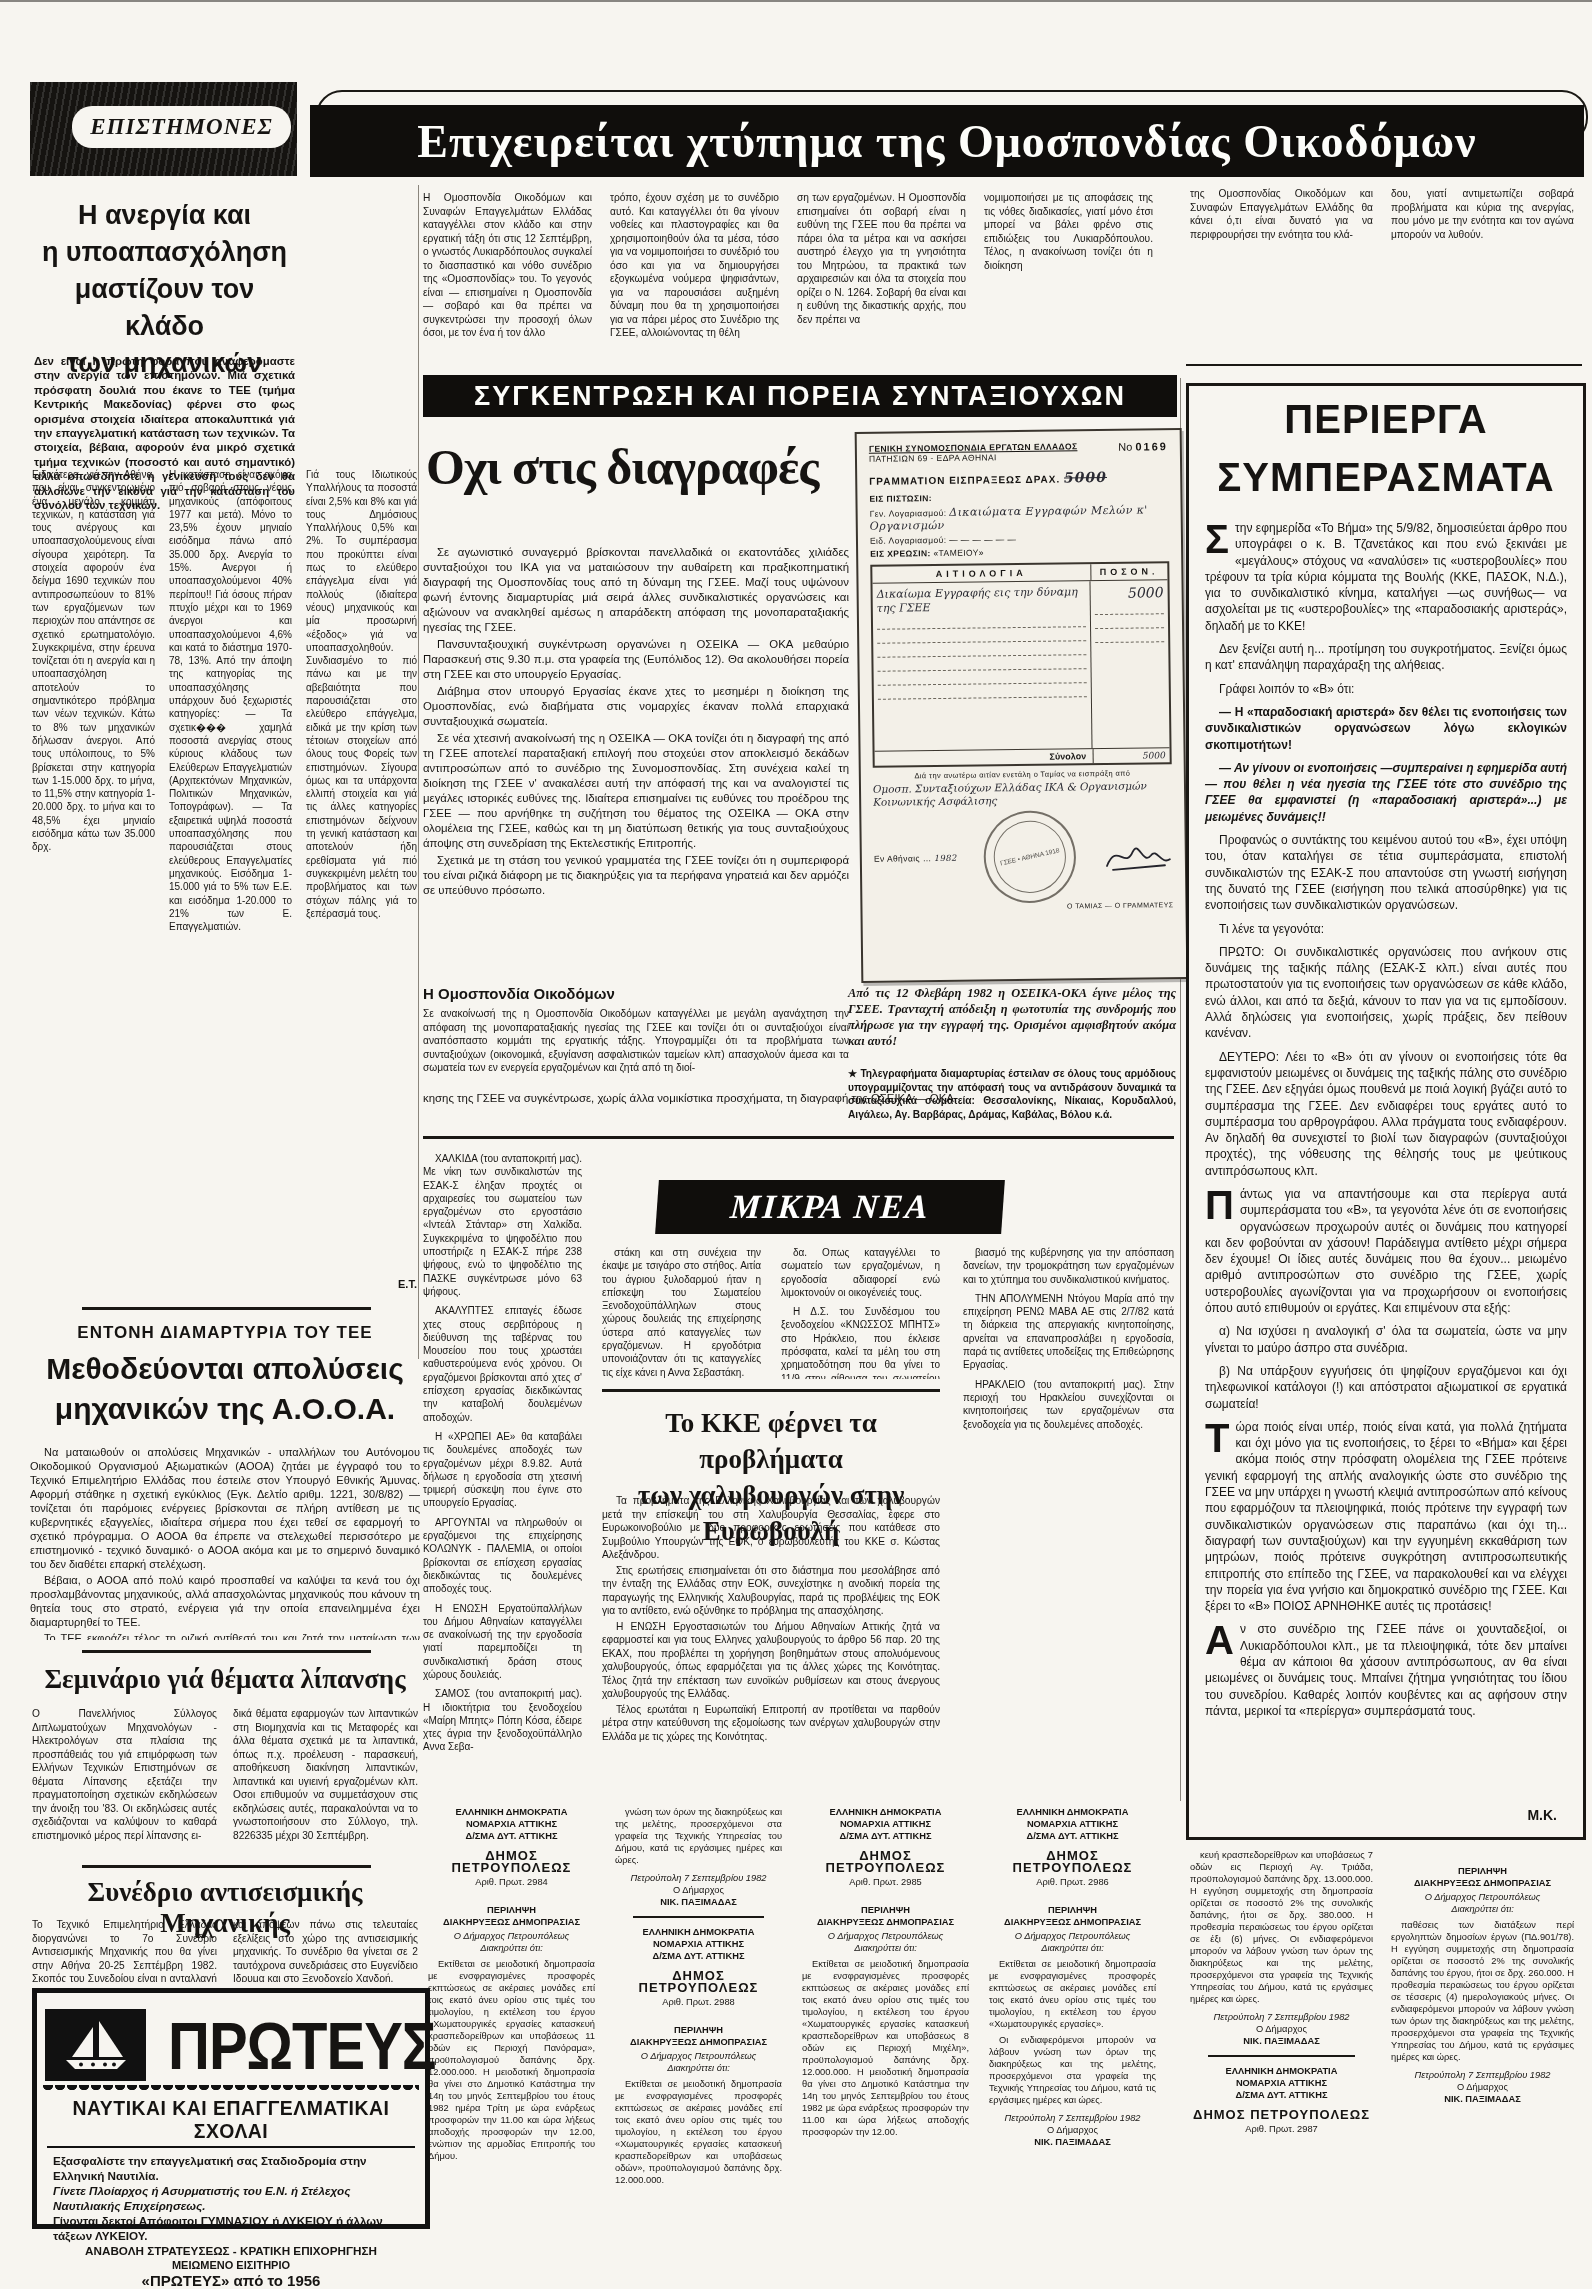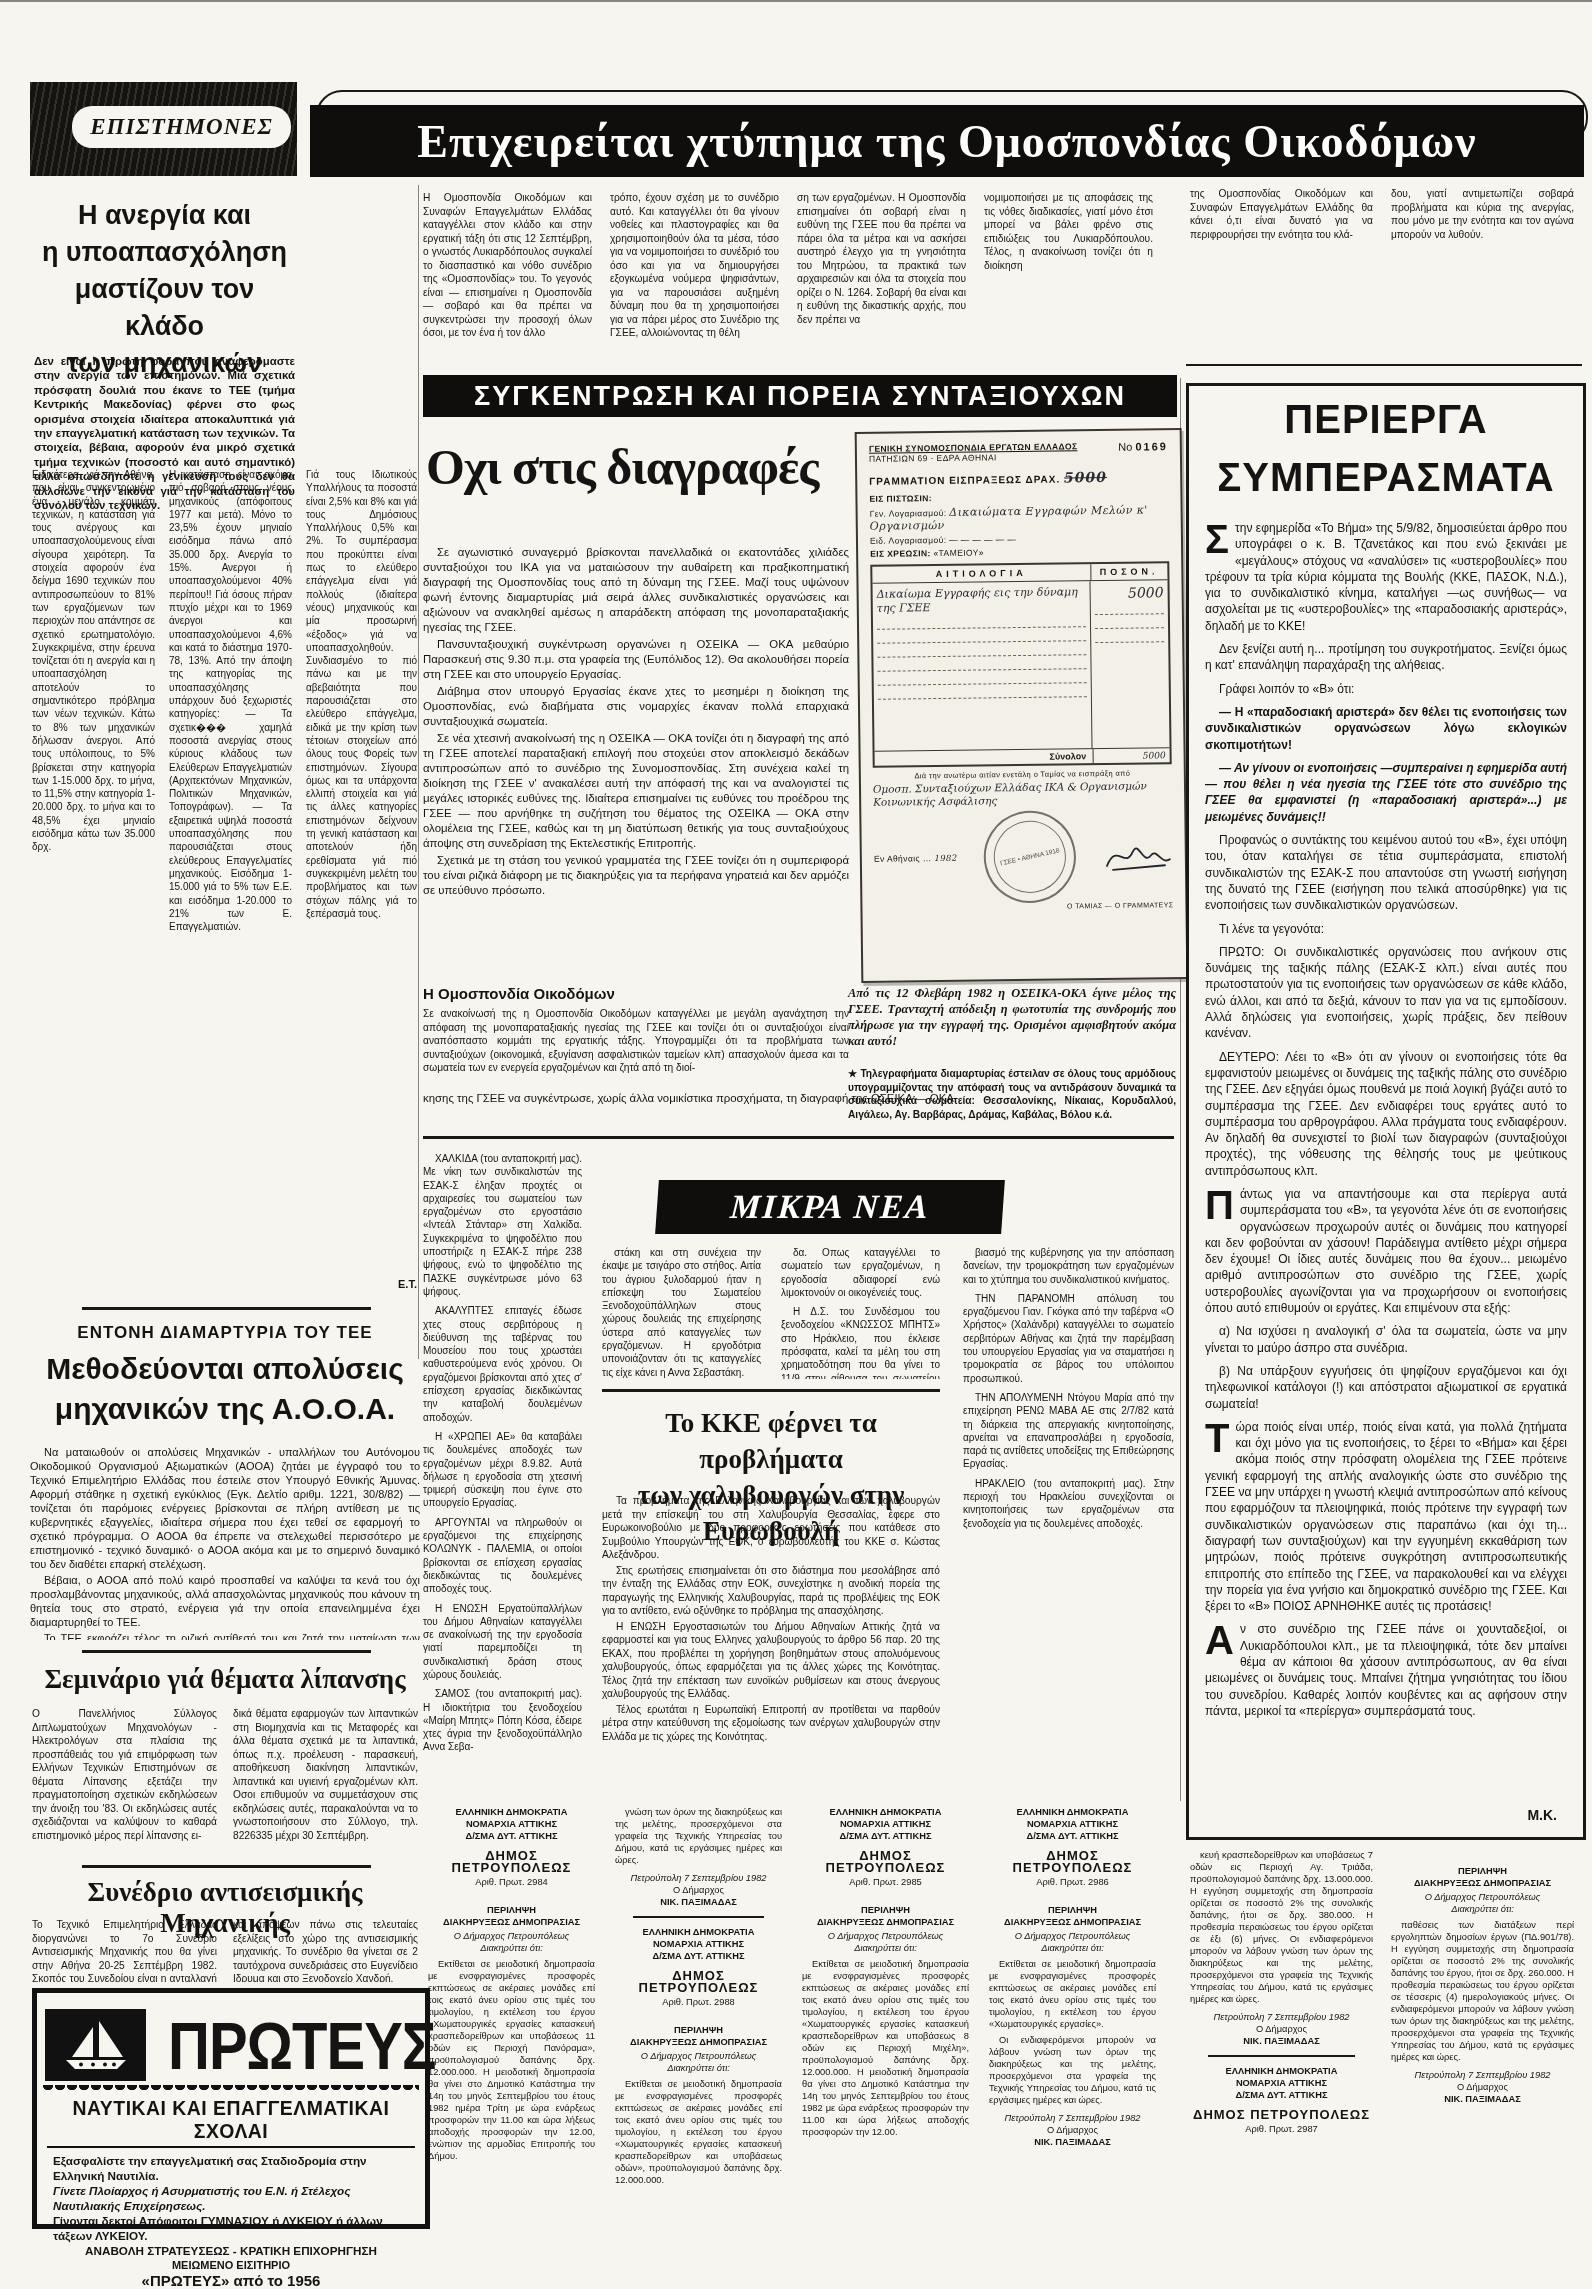--- a/index.html
+++ b/index.html
@@ -211,21 +211,20 @@
   <p>στάκη και στη συνέχεια την έκαψε με τσιγάρο στο στήθος. Αιτία του άγριου ξυλοδαρμού ήταν η επίσκεψη του Σωματείου Ξενοδοχοϋπάλληλων στους χώρους δουλειάς της επιχείρησης ύστερα από καταγγελίες των εργαζόμενων. Η εργοδότρια υπονοιάζονταν ότι τις καταγγελίες τις είχε κάνει η Αννα Σεβαστάκη.</p>
 
 </div>
 <div class="abs colbody just news ovh" style="left:781px;top:1246px;width:159px;height:133px">
   <p>δα. Οπως καταγγέλλει το σωματείο των εργαζομένων, η εργοδοσία αδιαφορεί ενώ λιμοκτονούν οι οικογένειές τους.</p>
   <p>Η Δ.Σ. του Συνδέσμου του ξενοδοχείου «ΚΝΩΣΣΟΣ ΜΠΗΤΣ» στο Ηράκλειο, που έκλεισε πρόσφατα, καλεί τα μέλη του στη χρηματοδότηση που θα γίνει το 11/9 στην αίθουσα του σωματείου (Μίνωος 27-9).</p>
 
 </div>
 <div class="abs colbody just news ovh" style="left:963px;top:1246px;width:211px;height:537px">
   <p>βιασμό της κυβέρνησης για την απόσπαση δανείων, την τρομοκράτηση των εργαζομένων και το χτύπημα του συνδικαλιστικού κινήματος.</p>
-  <p>ΤΗΝ ΠΑΡΑΝΟΜΗ απόλυση του εργαζόμενου Γιαν. Γκόγκα από την ταβέρνα «Ο Χρήστος» (Χαλάνδρι) καταγγέλλει το σωματείο σερβιτόρων Αθήνας και ζητά την παρέμβαση του υπουργείου Εργασίας για να σταματήσει η τρομοκρατία σε βάρος του υπόλοιπου προσωπικού.</p>
   <p>ΤΗΝ ΑΠΟΛΥΜΕΝΗ Ντόγου Μαρία από την επιχείρηση ΡΕΝΩ ΜΑΒΑ ΑΕ στις 2/7/82 κατά τη διάρκεια της απεργιακής κινητοποίησης, αρνείται να επαναπροσλάβει η εργοδοσία, παρά τις αντίθετες υποδείξεις της Επιθεώρησης Εργασίας.</p>
   <p>ΗΡΑΚΛΕΙΟ (του ανταποκριτή μας). Στην περιοχή του Ηρακλείου συνεχίζονται οι κινητοποιήσεις των εργαζομένων στα ξενοδοχεία για τις δουλεμένες αποδοχές.</p>
 </div>
 
 <div class="abs rule" style="left:602px;top:1389px;width:338px;height:3px"></div>
 <div class="abs serif-head pre" style="left:602px;top:1405px;width:338px;font-size:27px;line-height:36px">Το ΚΚΕ φέρνει τα προβλήματα
 των χαλυβουργών στην Ευρωβουλή</div>
 <div class="abs body10 just indent ovh" style="left:602px;top:1494px;width:338px;height:299px">
   <p>Τα προβλήματα της Ελληνικής Χαλυβουργίας και των χαλυβουργών μετά την επίσκεψή του στη Χαλυβουργία Θεσσαλίας, έφερε στο Ευρωκοινοβούλιο με δύο προφορικές ερωτήσεις που κατάθεσε στο Συμβούλιο Υπουργών της ΕΟΚ, ο ευρωβουλευτής του ΚΚΕ σ. Κώστας Αλεξάνδρου.</p>
   <p>Στις ερωτήσεις επισημαίνεται ότι στο διάστημα που μεσολάβησε από την ένταξη της Ελλάδας στην ΕΟΚ, συνεχίστηκε η ανοδική πορεία της παραγωγής της Ελληνικής Χαλυβουργίας, παρά τις προβλέψεις της ΕΟΚ για το αντίθετο, ενώ οξύνθηκε το πρόβλημα της απασχόλησης.</p>

